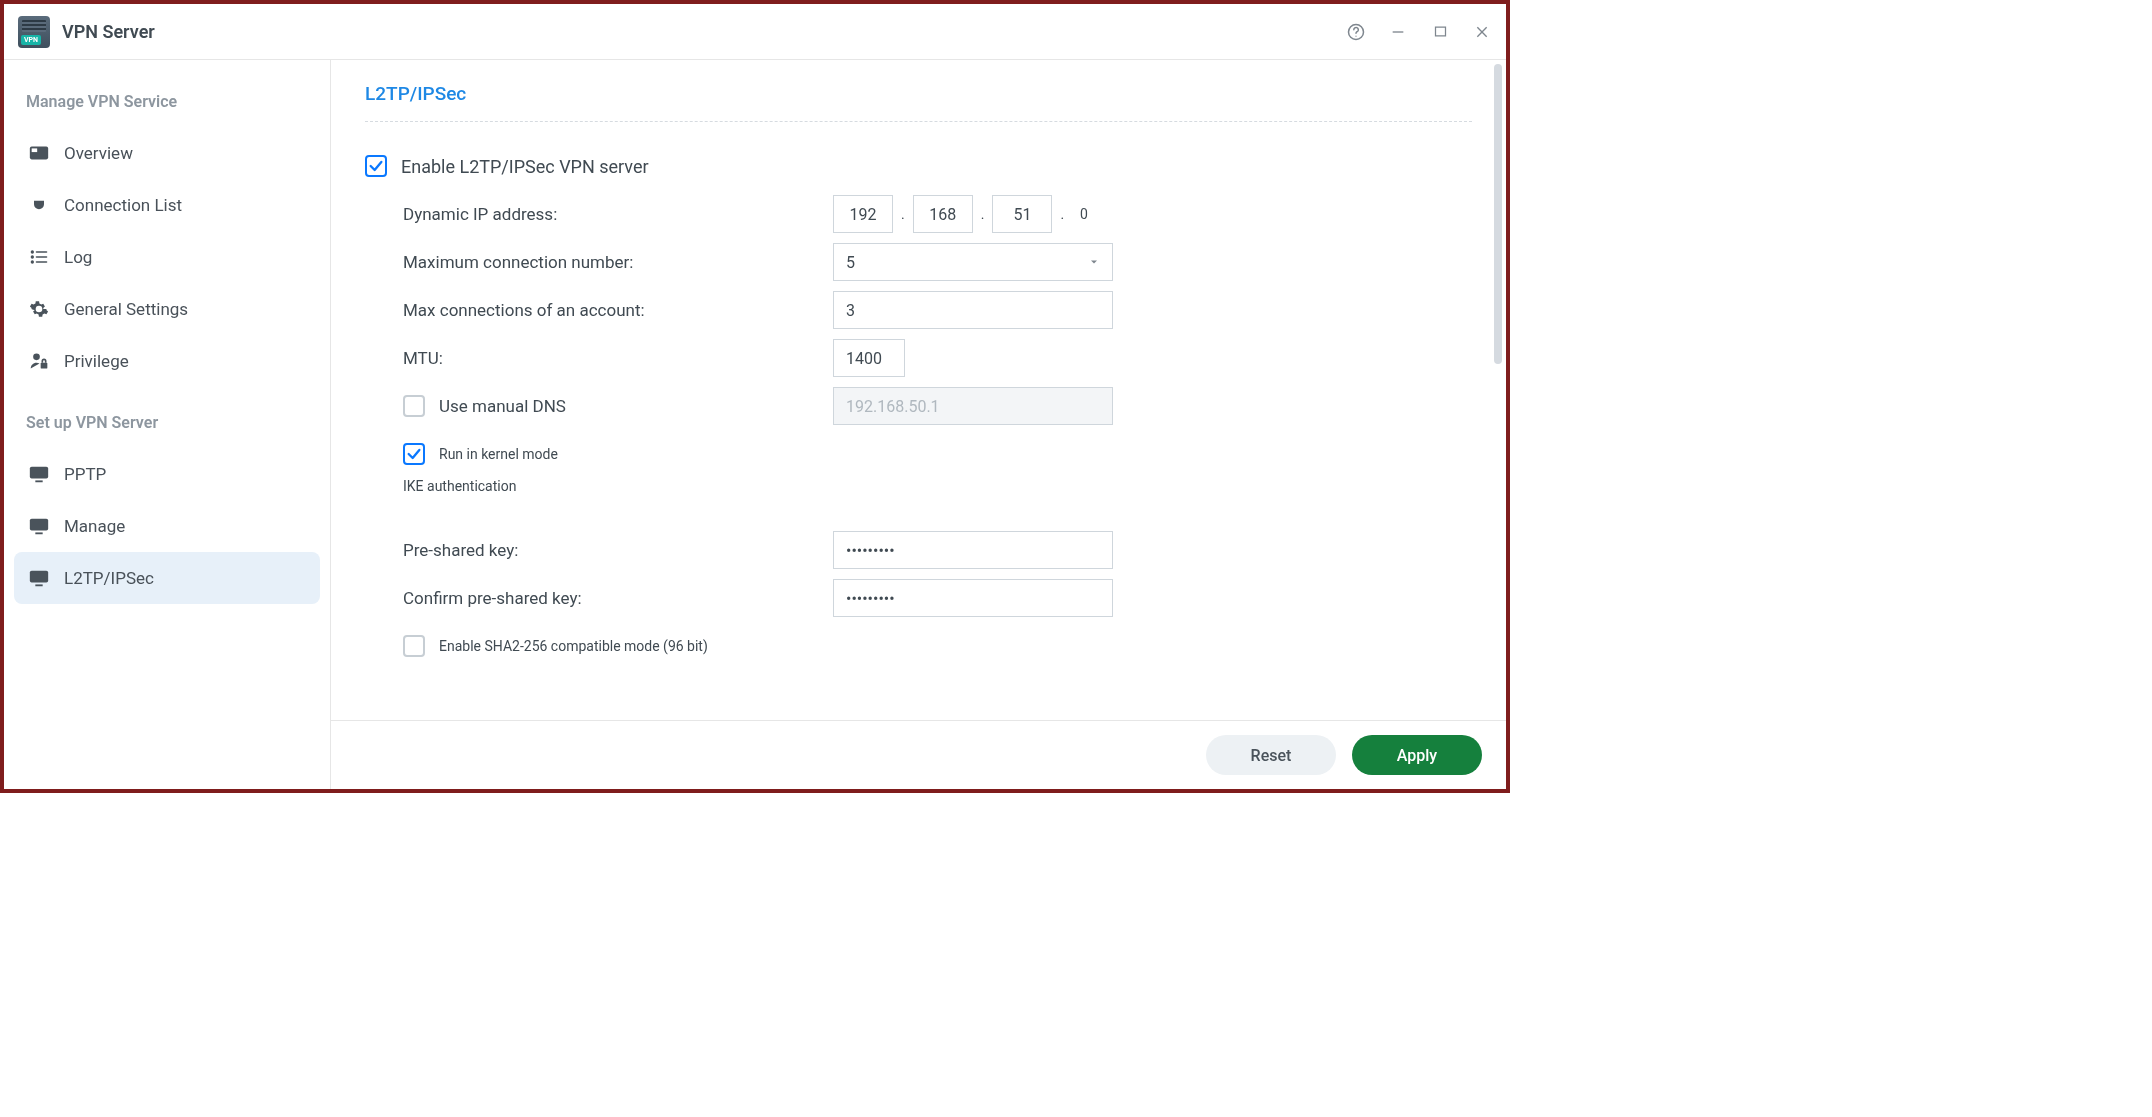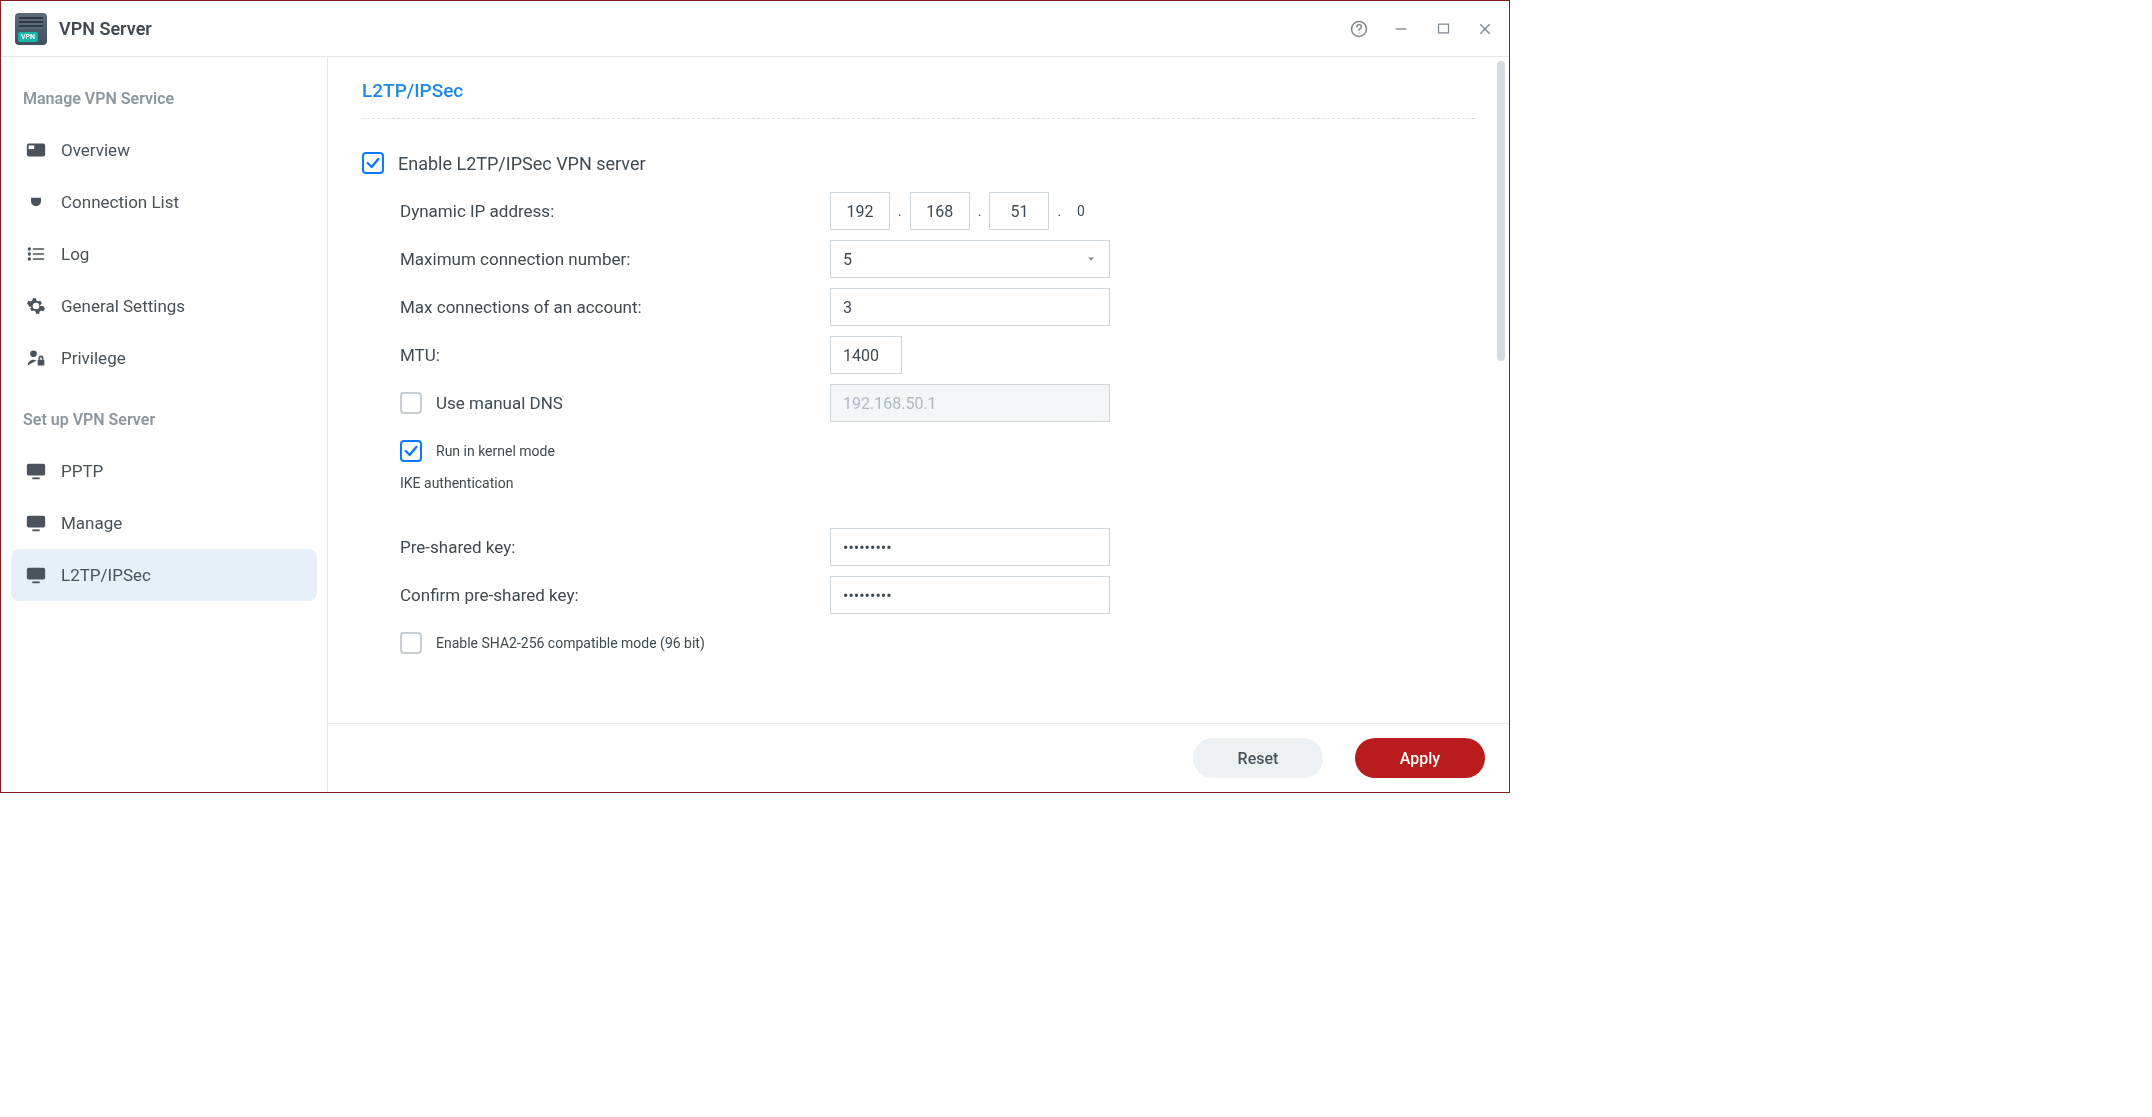--- a/index.html
+++ b/index.html
@@ -1,17 +1,17 @@
 <!DOCTYPE html>
 <html><head>
   <meta charset="utf-8">
   <style>
     *{box-sizing:border-box;margin:0;padding:0;font-family:-apple-system,BlinkMacSystemFont,"Segoe UI",Roboto,"Helvetica Neue",Arial,sans-serif}
     body{background:#fff;color:#404a52;font-size:14px}
-    .window{width:1510px;height:793px;display:flex;flex-direction:column;border:1px solid #7f1d1d;position:relative}
+    .window{width:1510px;height:793px;display:flex;flex-direction:column;border:4px solid #7f1d1d;position:relative}
     .titlebar{height:56px;display:flex;align-items:center;padding:0 14px;border-bottom:1px solid #e6e6e6}
     .app-icon{width:32px;height:32px;border-radius:4px;background:linear-gradient(180deg,#5a6b7b 0%,#3e4f5d 100%);position:relative;margin-right:12px}
     .app-icon::before{content:"";position:absolute;left:4px;top:4px;right:4px;height:12px;background:repeating-linear-gradient(180deg,#2d3a45 0,#2d3a45 2px,#5a6b7b 2px,#5a6b7b 4px);border-radius:1px}
     .app-icon::after{content:"VPN";position:absolute;bottom:3px;left:3px;font-size:7px;font-weight:bold;color:#fff;background:#17b4a7;padding:1px 3px;border-radius:2px}
     .app-title{font-size:18px;font-weight:600;color:#404a52}
     .title-controls{margin-left:auto;display:flex;gap:22px;align-items:center;color:#7e868e}
     .tc-btn{cursor:pointer;display:inline-flex;align-items:center;justify-content:center;width:20px;height:20px}
     .body{flex:1;display:flex;min-height:0}
     .sidebar{width:327px;border-right:1px solid #e6e6e6;padding:18px 10px 18px 10px}
     .section-label{color:#8d969f;font-size:16px;font-weight:600;padding:14px 12px 16px}
@@ -29,24 +29,24 @@
     .row-label-strong{font-size:18px;color:#404a52}
     .input,.select{height:38px;border:1px solid #cfd6dc;border-radius:0;background:#fff;padding:0 12px;font-size:16px;color:#404a52}
     .ip-octet{width:60px;text-align:center}
     .ip-sep{margin:0 8px;color:#404a52}
     .ip-fixed{margin-left:8px;color:#404a52}
     .select{width:280px;display:flex;align-items:center;justify-content:space-between;cursor:pointer}
     .chevdown{color:#7e868e}
     .input.wide{width:280px}
     .input.short{width:72px}
     .input.disabled{background:#f3f5f7;color:#b0b8bf}
-    .footer{border-top:1px solid #e6e6e6;padding:14px 24px;display:flex;justify-content:flex-end;gap:32px}
+    .footer{border-top:1px solid #e6e6e6;padding:14px 24px;display:flex;justify-content:flex-end;gap:16px}
     .btn{height:40px;min-width:130px;border-radius:20px;border:none;font-size:16px;font-weight:500;cursor:pointer;padding:0 28px}
     .btn-secondary{background:#edf1f4;color:#4a535b}
-    .btn-primary{background:#b91c1c;color:#fff}
+    .btn-primary{background:#15803d;color:#fff}
     .scrollbar-track{position:absolute;right:4px;top:60px;bottom:70px;width:8px;background:transparent}
     .scrollbar-thumb{position:absolute;left:0;right:0;top:0;height:300px;background:#d5dae0;border-radius:4px}
     .sep-row{height:48px;display:flex;align-items:flex-start}
     svg{display:block}
   </style>
 </head>
 <body>
 
 <div class="window">
 

